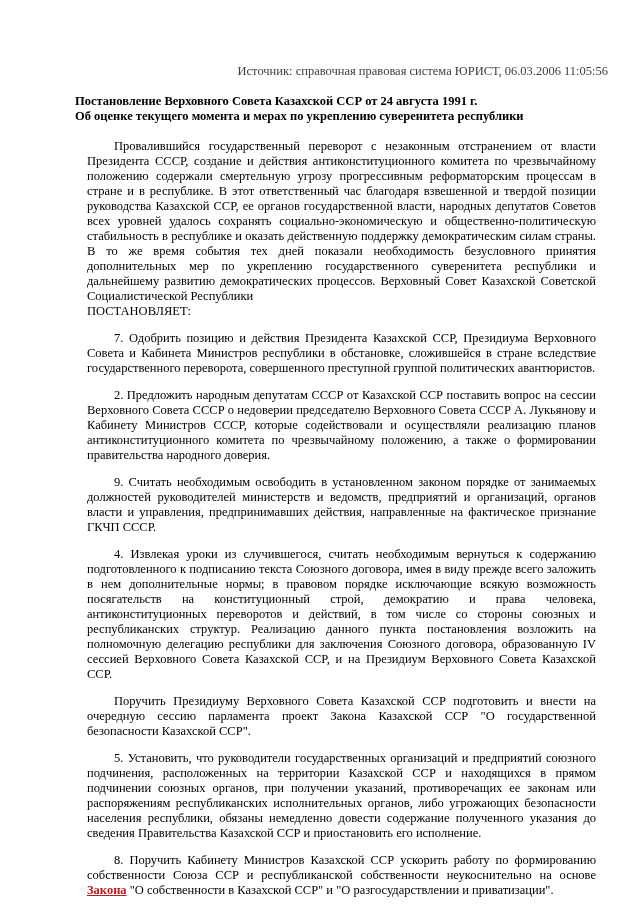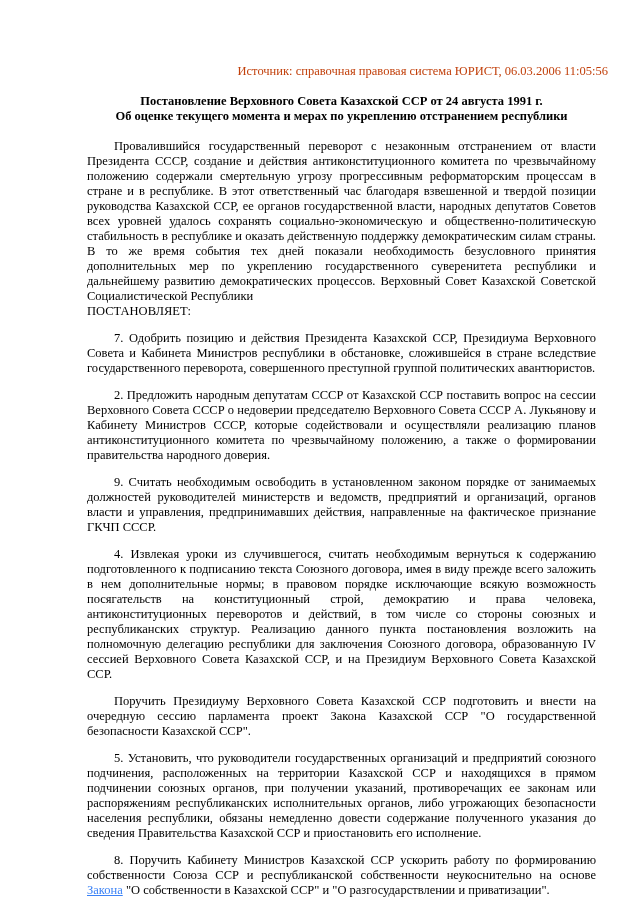--- a/index.html
+++ b/index.html
@@ -15,51 +15,51 @@
     background: #ffffff;
     padding: 64px 32px 0 75px;
     font-family: "Liberation Serif", "DejaVu Serif", serif;
     font-size: 12.5px;
     line-height: 15px;
     color: #000000;
     overflow: hidden;
   }
   .source-line {
     text-align: right;
-    color: #c2410c;
+    color: #404040;
     margin: 0 0 15px 0;
     white-space: nowrap;
   }
   .doc-title {
-    text-align: center;
+    text-align: left;
     font-weight: bold;
     margin: 0 0 15px 0;
   }
   .para {
     margin: 12px;
     text-align: justify;
     text-indent: 27px;
   }
   a.doc-link {
-    color: #3b82f6;
-    font-weight: normal;
+    color: #b91c1c;
+    font-weight: bold;
     text-decoration: underline;
     cursor: pointer;
   }
 </style>
 </head>
 <body>
 
 <div class="page">
 
   <div class="source-line">Источник: справочная правовая система ЮРИСТ, 06.03.2006 11:05:56</div>
 
   <div class="doc-title">
     <div>Постановление Верховного Совета Казахской ССР от 24 августа 1991 г.</div>
-    <div>Об оценке текущего момента и мерах по укреплению отстранением республики</div>
+    <div>Об оценке текущего момента и мерах по укреплению суверенитета республики</div>
   </div>
 
   <div>
 
     <p class="para"><span>Провалившийся государственный переворот с незаконным отстранением от власти Президента СССР, создание и действия антиконституционного комитета по чрезвычайному положению содержали смертельную угрозу прогрессивным реформаторским процессам в стране и в республике. В этот ответственный час благодаря взвешенной и твердой позиции руководства Казахской ССР, ее органов государственной власти, народных депутатов Советов всех уровней удалось сохранять социально-экономическую и общественно-политическую стабильность в республике и оказать действенную поддержку демократическим силам страны. В то же время события тех дней показали необходимость безусловного принятия дополнительных мер по укреплению государственного суверенитета республики и дальнейшему развитию демократических процессов. Верховный Совет Казахской Советской Социалистической Республики</span><br><span>ПОСТАНОВЛЯЕТ:</span></p>
 
     <p class="para">7. Одобрить позицию и действия Президента Казахской ССР, Президиума Верховного Совета и Кабинета Министров республики в обстановке, сложившейся в стране вследствие государственного переворота, совершенного преступной группой политических авантюристов.</p>
 
     <p class="para">2. Предложить народным депутатам СССР от Казахской ССР поставить вопрос на сессии Верховного Совета СССР о недоверии председателю Верховного Совета СССР А. Лукьянову и Кабинету Министров СССР, которые содействовали и осуществляли реализацию планов антиконституционного комитета по чрезвычайному положению, а также о формировании правительства народного доверия.</p>
 

